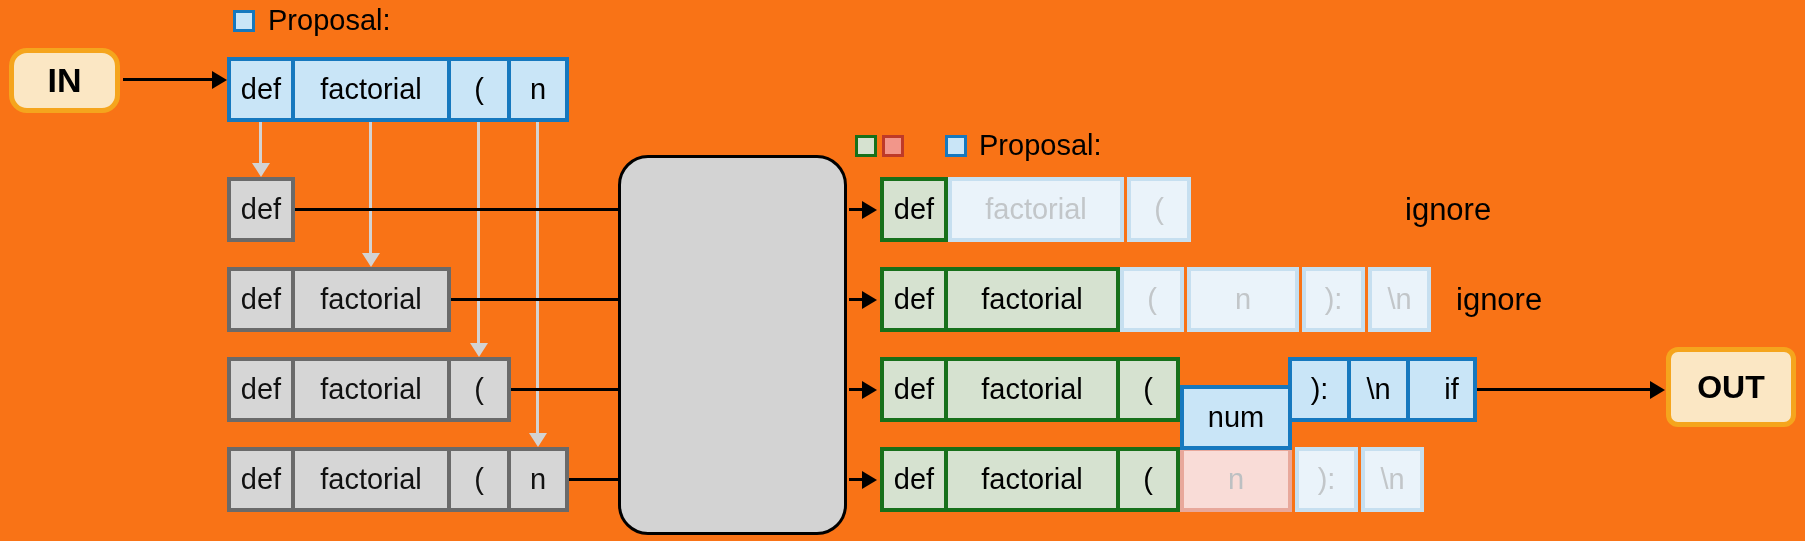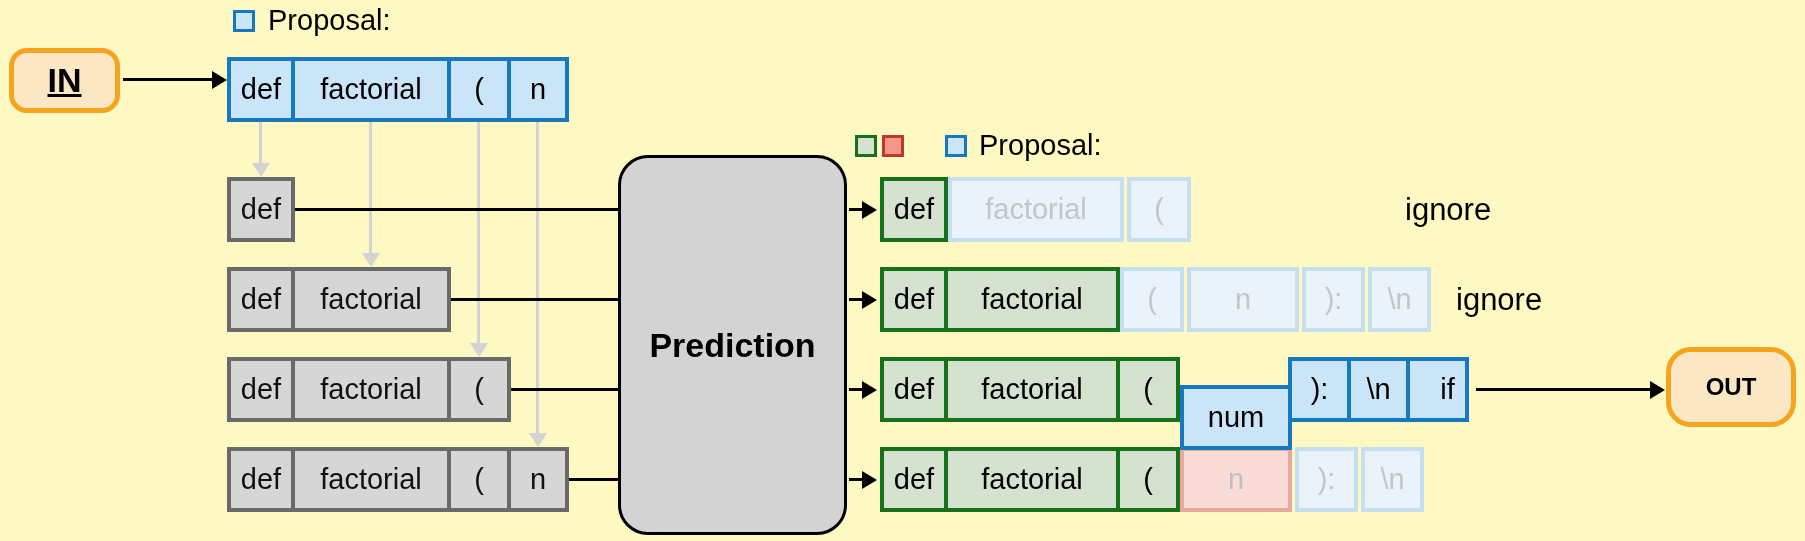--- a/index.html
+++ b/index.html
@@ -1,16 +1,16 @@
 <!DOCTYPE html>
 <html><head>
 <meta charset="utf-8">
 <style>
   html,body{margin:0;padding:0;background:#fff;}
-  .canvas{position:relative;width:1805px;height:541px;background:#fef9c3;overflow:hidden;
+  .canvas{position:relative;width:1805px;height:541px;background:#f97316;overflow:hidden;
           font-family:"Liberation Sans","DejaVu Sans",sans-serif;color:#000;}
   
   .iobox{position:absolute;box-sizing:border-box;border:5px solid #F5A51D;background:#FBE7C4;
          border-radius:18px;display:flex;align-items:center;justify-content:center;
          font-weight:bold;font-size:34px;}
   
   .trow{position:absolute;display:flex;align-items:flex-start;}
   .tok{box-sizing:border-box;height:65px;border:4px solid;display:flex;align-items:center;
        justify-content:center;font-size:29px;position:relative;white-space:pre;}
   .s-blue {border-color:#1678BE;background:#C9E5F7;color:#000;z-index:4;}
@@ -41,21 +41,21 @@
 </head>
 <body>
 
 <div class="canvas">
 
   <div class="legend" style="left:233px;top:4px;gap:13px;">
     <span class="sw sw-blue"></span>
     <span>Proposal:</span>
   </div>
 
-  <div class="iobox" style="left:9px;top:48px;width:111px;height:65px;text-decoration:underline;">
+  <div class="iobox" style="left:9px;top:48px;width:111px;height:65px;">
     <span>IN</span>
   </div>
 
   <div class="hline" style="left:123px;top:78px;width:92px;"></div>
   <div class="ah-r" style="left:212px;top:71px;"></div>
 
   <div class="vline" style="left:259px;top:122px;height:42px;"></div>
   <div class="ah-d" style="left:252px;top:163px;"></div>
   <div class="vline" style="left:369px;top:122px;height:131px;"></div>
   <div class="ah-d" style="left:362px;top:253px;"></div>
@@ -89,21 +89,20 @@
       <div class="tok s-gray" style="width: 64px; margin-left: -4px;">(</div>
     </div>
   <div class="trow" style="left:227px;top:447px;">
       <div class="tok s-gray" style="width: 68px; margin-left: 0px;">def</div>
       <div class="tok s-gray" style="width: 160px; margin-left: -4px;">factorial</div>
       <div class="tok s-gray" style="width: 64px; margin-left: -4px;">(</div>
       <div class="tok s-gray" style="width: 62px; margin-left: -4px;">n</div>
     </div>
 
   <div class="pbox">
-    <div>Prediction</div>
   </div>
 
   <div class="hline" style="left:849px;top:208px;width:14px;"></div>
   <div class="ah-r" style="left:862px;top:201px;"></div>
   <div class="hline" style="left:849px;top:298px;width:14px;"></div>
   <div class="ah-r" style="left:862px;top:291px;"></div>
   <div class="hline" style="left:849px;top:388px;width:14px;"></div>
   <div class="ah-r" style="left:862px;top:381px;"></div>
   <div class="hline" style="left:849px;top:478px;width:14px;"></div>
   <div class="ah-r" style="left:862px;top:471px;"></div>
@@ -132,34 +131,34 @@
       <div class="tok s-faded" style="width: 63px; margin-left: 3px;">):</div>
       <div class="tok s-faded" style="width: 63px; margin-left: 3px;">\n</div>
     </div>
   <div class="trow" style="left:880px;top:357px;">
       <div class="tok s-green" style="width: 68px; margin-left: 0px;">def</div>
       <div class="tok s-green" style="width: 176px; margin-left: -4px;">factorial</div>
       <div class="tok s-green" style="width: 64px; margin-left: -4px;">(</div>
       <div class="tok s-blue" style="width: 112px; margin-left: 0px; margin-top: 28px;">num</div>
       <div class="tok s-blue" style="width: 63px; margin-left: -4px;">):</div>
       <div class="tok s-blue" style="width: 63px; margin-left: -4px;">\n</div>
-      <div class="tok s-blue" style="width: 63px; margin-left: -4px; padding-left: 20px;">if</div>
+      <div class="tok s-blue" style="width: 71px; margin-left: -4px; padding-left: 20px;">if</div>
     </div>
   <div class="trow" style="left:880px;top:447px;">
       <div class="tok s-green" style="width: 68px; margin-left: 0px;">def</div>
       <div class="tok s-green" style="width: 176px; margin-left: -4px;">factorial</div>
       <div class="tok s-green" style="width: 64px; margin-left: -4px;">(</div>
       <div class="tok s-red" style="width: 112px; margin-left: 0px;">n</div>
       <div class="tok s-faded" style="width: 63px; margin-left: 3px;">):</div>
       <div class="tok s-faded" style="width: 63px; margin-left: 3px;">\n</div>
     </div>
 
   <div class="rowlabel" style="left:1405px;top:177px;">ignore</div>
   <div class="rowlabel" style="left:1456px;top:267px;">ignore</div>
 
   <div class="hline" style="left:1476px;top:388px;width:175px;"></div>
   <div class="ah-r" style="left:1650px;top:381px;"></div>
 
-  <div class="iobox" style="left:1666px;top:347px;width:130px;height:80px;border-radius:25px;font-size:24px;">
+  <div class="iobox" style="left:1666px;top:347px;width:130px;height:80px;border-radius:12px;font-size:32px;">
     <span>OUT</span>
   </div>
 
 </div>
 
 </body></html>

